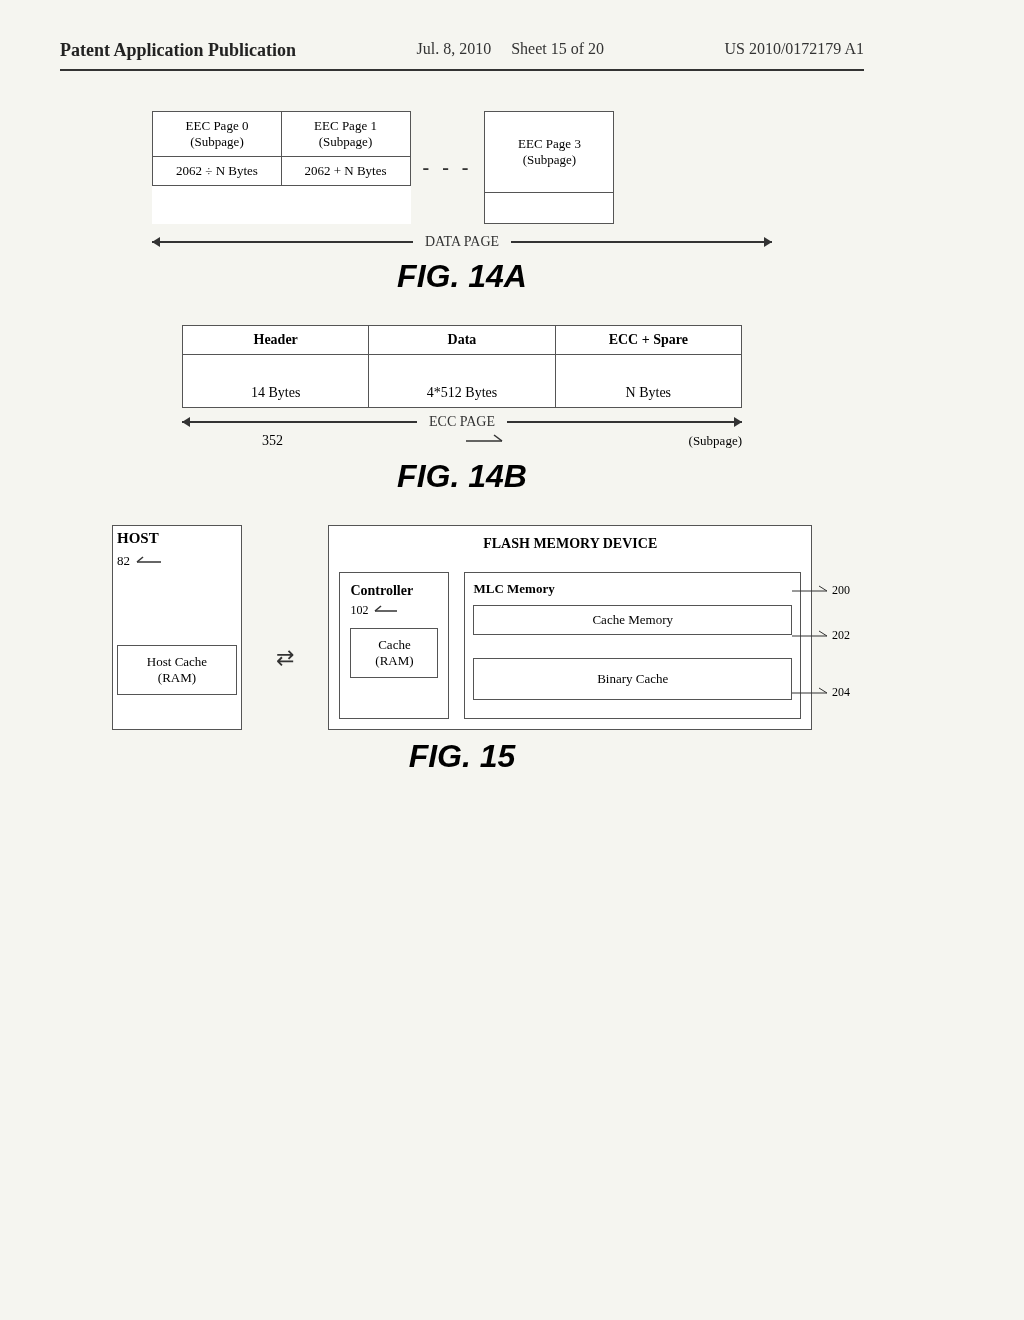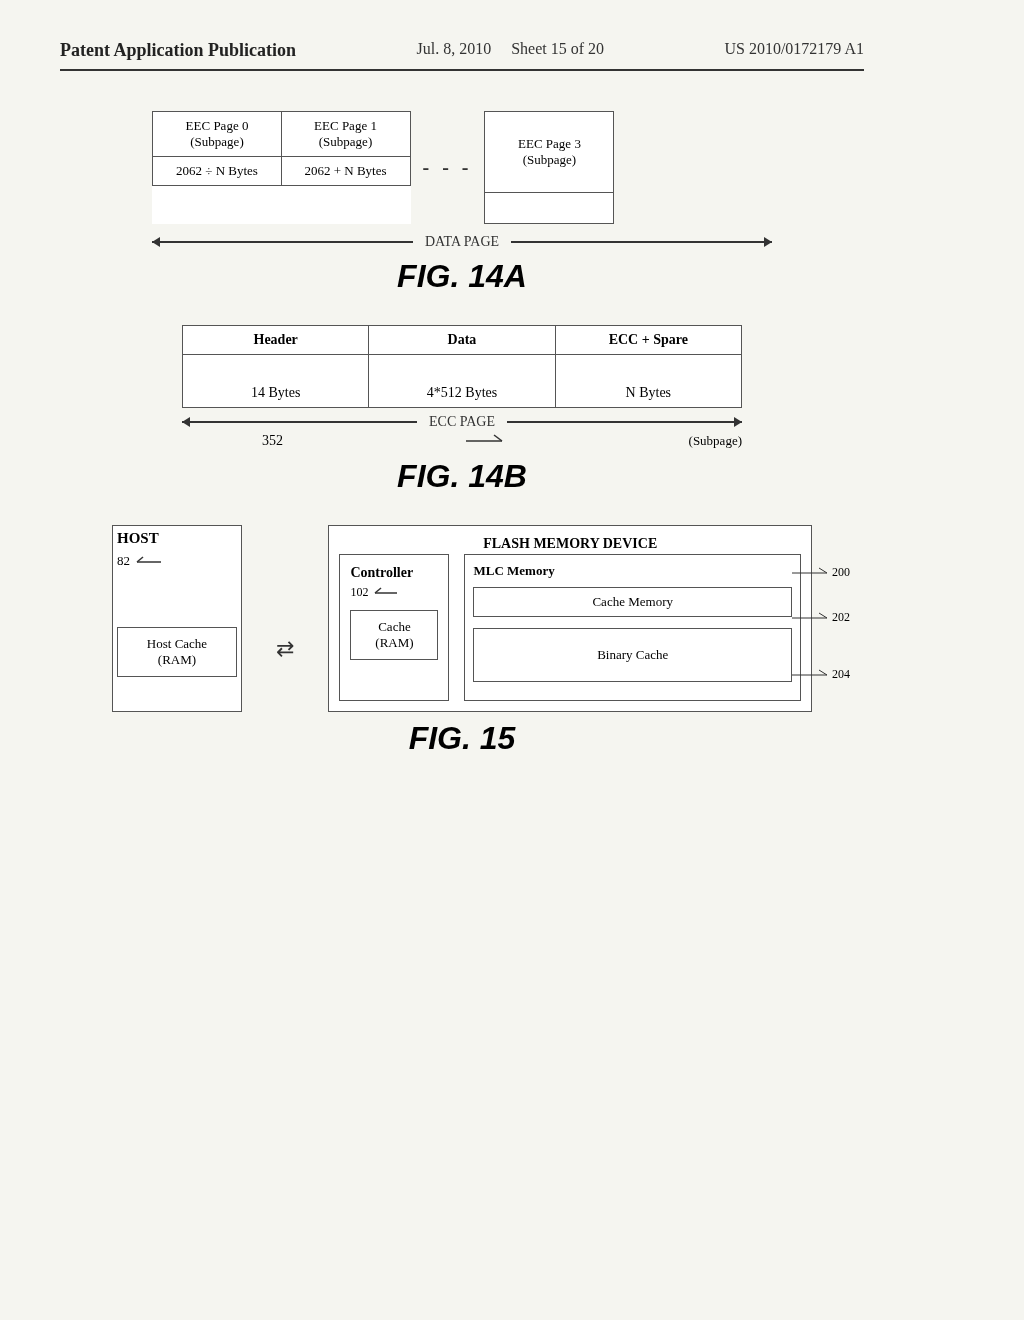--- a/index.html
+++ b/index.html
@@ -234,21 +234,21 @@
       background: #fff;
       flex: 1;
       display: flex;
       flex-direction: column;
       padding: 10px;
     }
     .flash-title {
       font-weight: bold;
       font-size: 14px;
       text-align: center;
-      margin-bottom: 2px;
+      margin-bottom: 20px;
     }
     .flash-inner {
       display: flex;
       gap: 15px;
       flex: 1;
     }
     .controller-box {
       border: 1.5px solid #555;
       background: #fff;
       padding: 10px;
@@ -289,21 +289,21 @@
     }
     .mlc-main-mem {
       border: 1.5px solid #555;
       padding: 6px 10px;
       text-align: center;
       font-size: 13px;
       margin-bottom: 8px;
     }
     .mlc-binary-cache {
       border: 1.5px solid #555;
-      padding: 18px 10px;
+      padding: 12px 10px;
       text-align: center;
       font-size: 13px;
     }
 
     
     .double-arrow {
       display: flex;
       align-items: center;
       justify-content: center;
       font-size: 22px;

